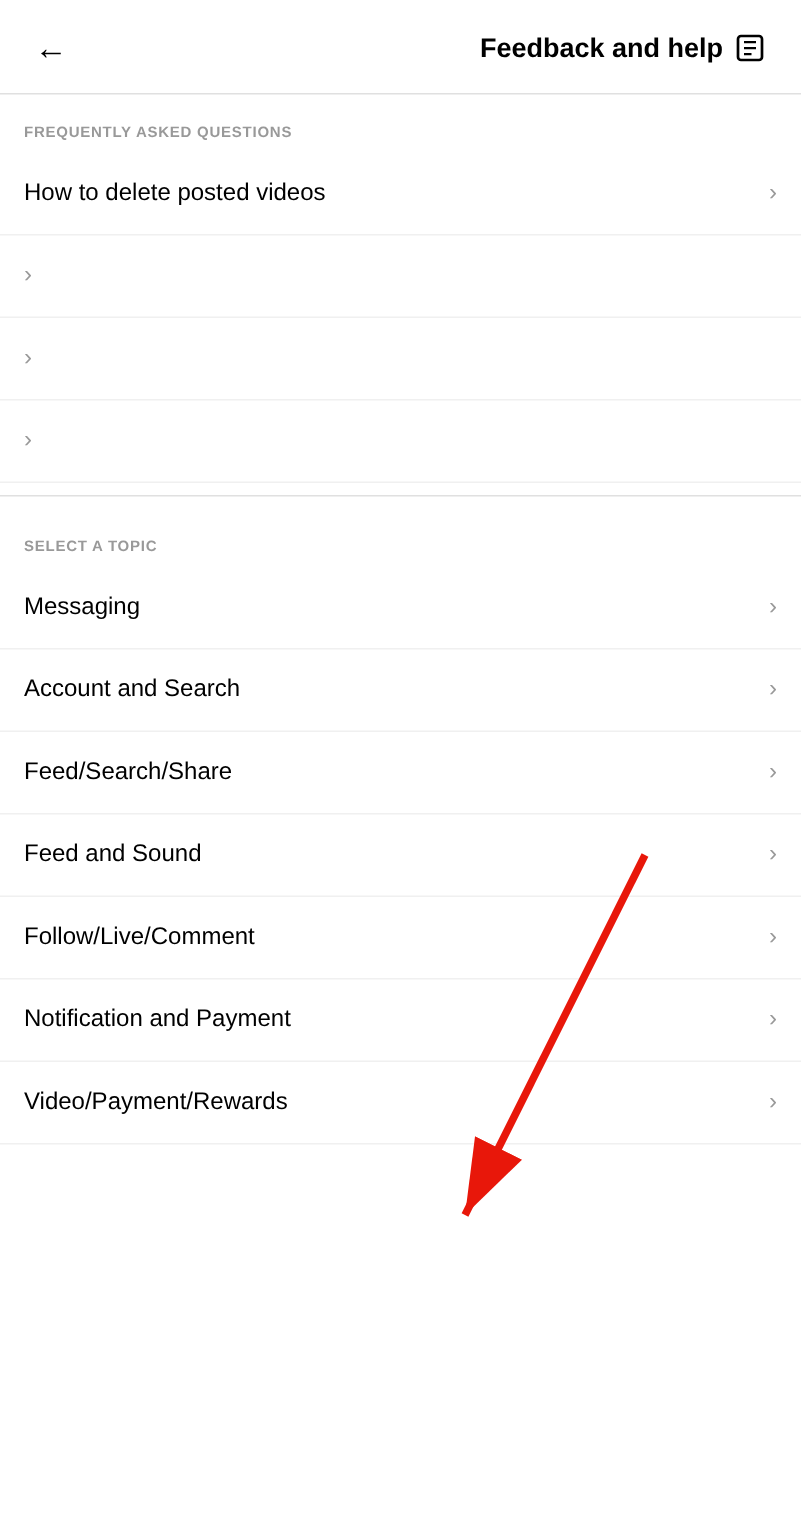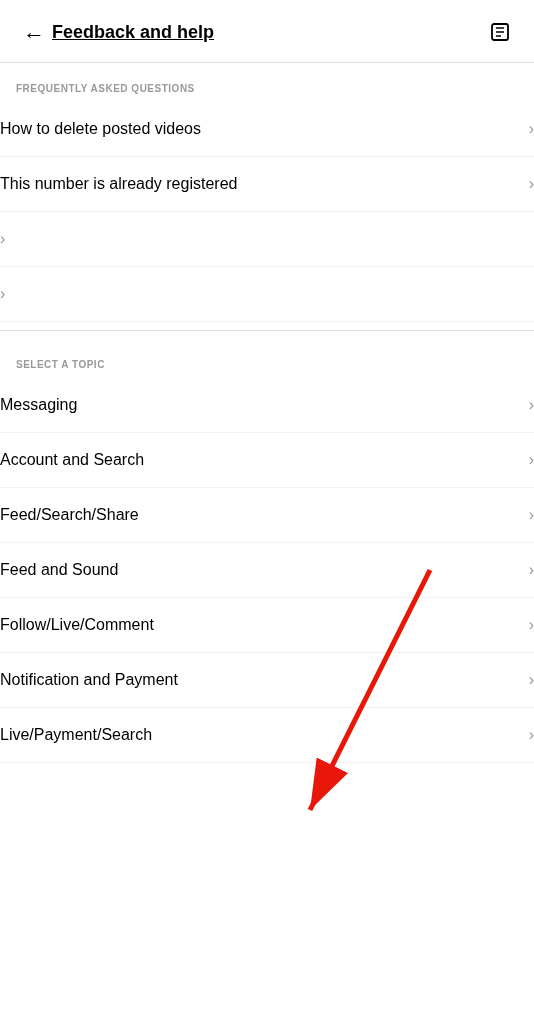--- a/index.html
+++ b/index.html
@@ -23,23 +23,22 @@
       display: flex;
       align-items: center;
       justify-content: space-between;
       padding: 14px 16px 12px 16px;
       border-bottom: 1px solid #e0e0e0;
     }
 
     .header-title {
       font-size: 18px;
       font-weight: 700;
-      text-align: left;
+      text-align: right;
       flex: 1;
-      text-decoration: underline;
     }
 
     .header-icon-btn {
       width: 36px;
       height: 36px;
       display: flex;
       align-items: center;
       justify-content: center;
       cursor: pointer;
       background: none;
@@ -58,21 +57,21 @@
       color: #999999;
       letter-spacing: 0.5px;
       padding: 20px 16px 8px 16px;
       text-transform: uppercase;
     }
 
     .list-item {
       display: flex;
       align-items: center;
       justify-content: space-between;
-      padding: 18px 0;
+      padding: 18px 16px;
       border-bottom: 1px solid #f0f0f0;
       cursor: pointer;
     }
 
     .list-item-text {
       font-size: 16px;
       color: #000000;
       font-weight: 400;
     }
 
@@ -115,21 +114,20 @@
   </button>
 </div>
 
 <div class="section-label">FREQUENTLY ASKED QUESTIONS</div>
 
 <div class="list-item">
   <span class="list-item-text">How to delete posted videos</span>
   <span class="chevron">›</span>
 </div>
 <div class="list-item">
-  <span class="list-item-text">This number is already registered</span>
   <span class="chevron">›</span>
 </div>
 <div class="list-item">
   <span class="chevron">›</span>
 </div>
 <div class="list-item">
   <span class="chevron">›</span>
 </div>
 
 <div class="divider"></div>
@@ -154,21 +152,21 @@
 </div>
 <div class="list-item">
   <span class="list-item-text">Follow/Live/Comment</span>
   <span class="chevron">›</span>
 </div>
 <div class="list-item">
   <span class="list-item-text">Notification and Payment</span>
   <span class="chevron">›</span>
 </div>
 <div class="list-item">
-  <span class="list-item-text">Live/Payment/Search</span>
+  <span class="list-item-text">Video/Payment/Rewards</span>
   <span class="chevron">›</span>
 </div>
 
 <svg class="arrow-svg" viewBox="0 0 200 280" xmlns="http://www.w3.org/2000/svg">
   <defs>
     <marker id="arrowhead" markerWidth="10" markerHeight="7" refX="10" refY="3.5" orient="auto">
       <polygon points="0 0, 10 3.5, 0 7" fill="#e8170a"></polygon>
     </marker>
   </defs>
   <line x1="160" y1="10" x2="40" y2="250" stroke="#e8170a" stroke-width="5" marker-end="url(#arrowhead)"></line>

